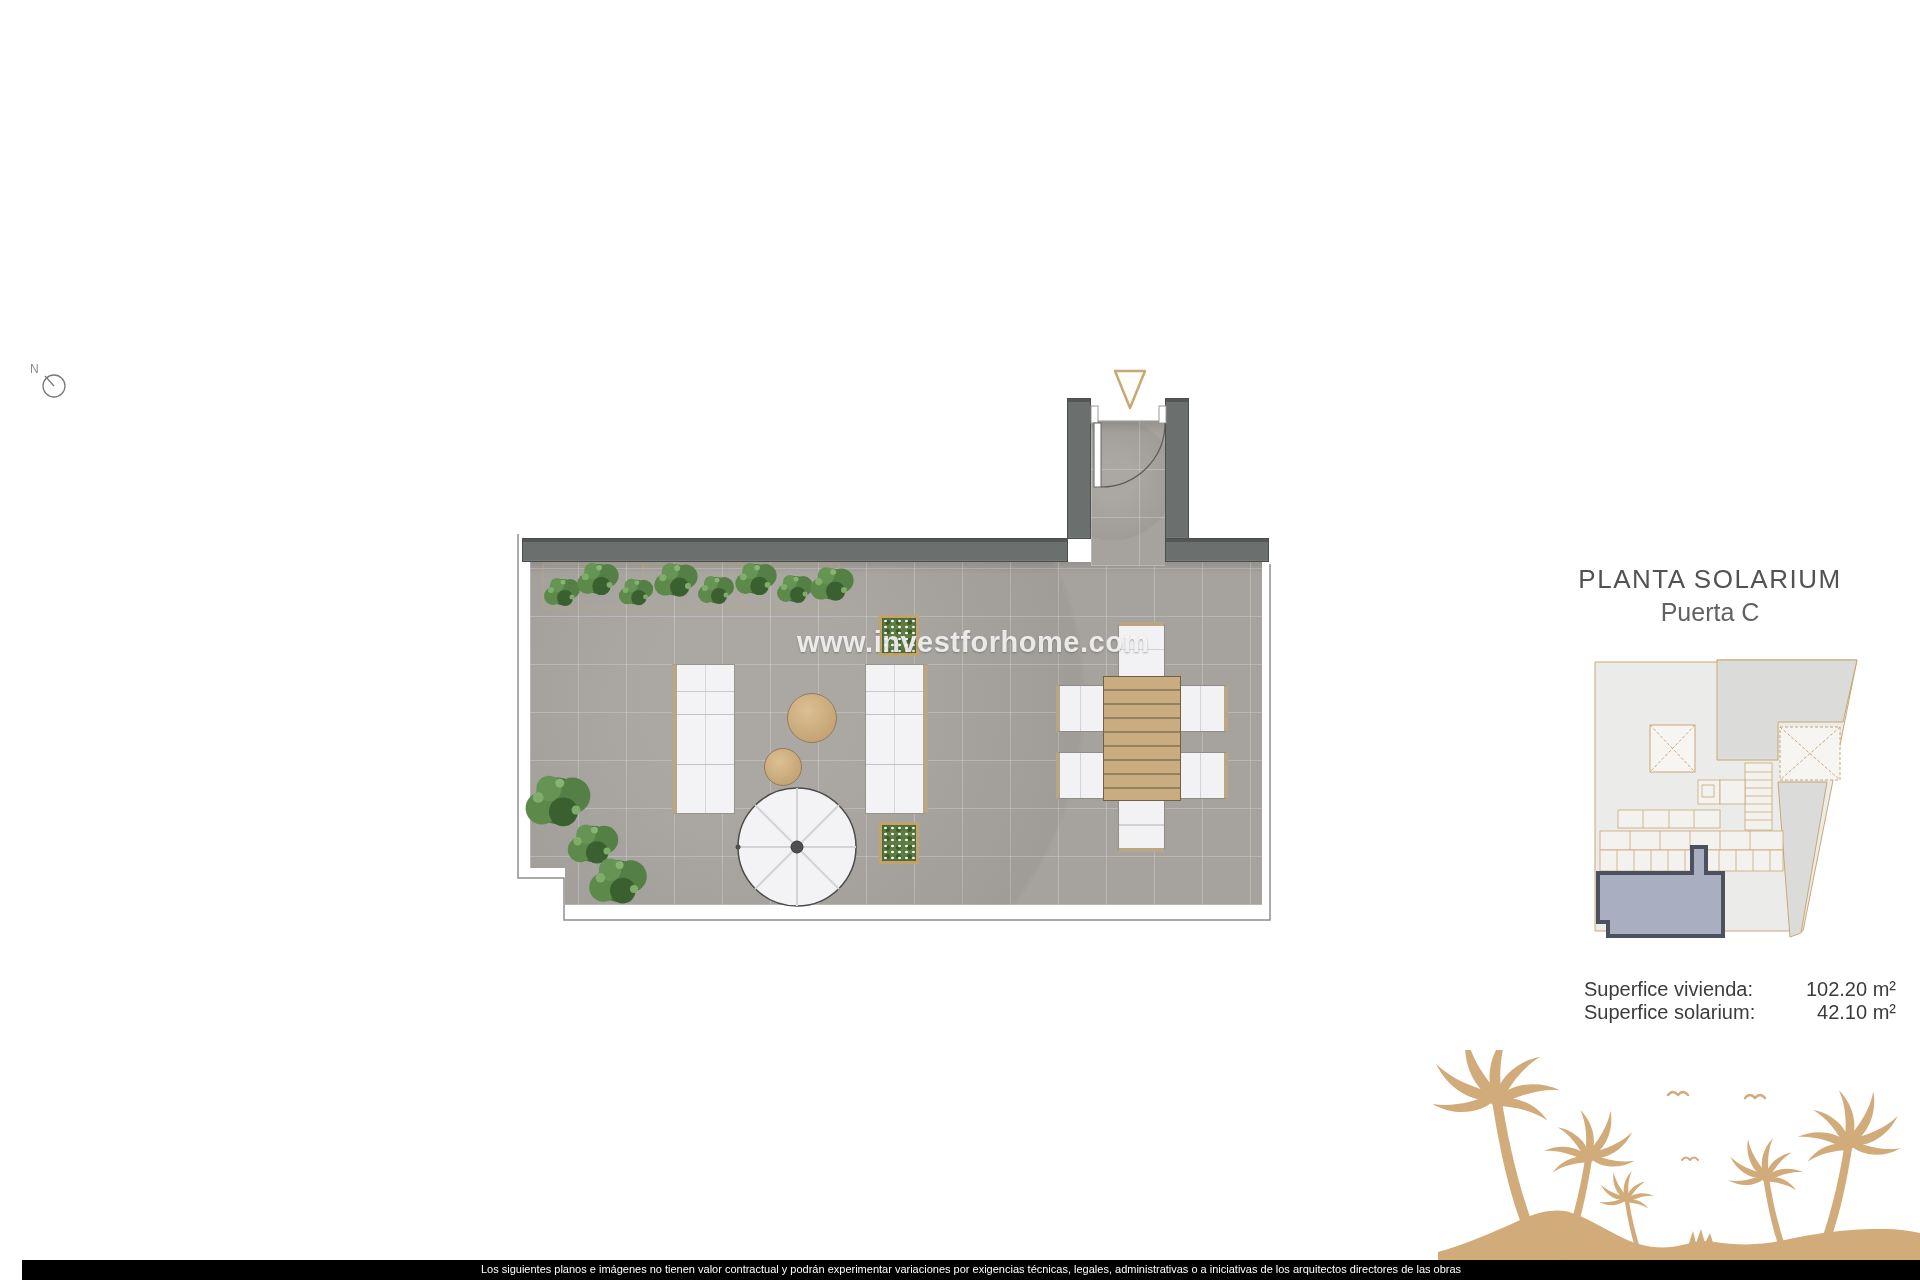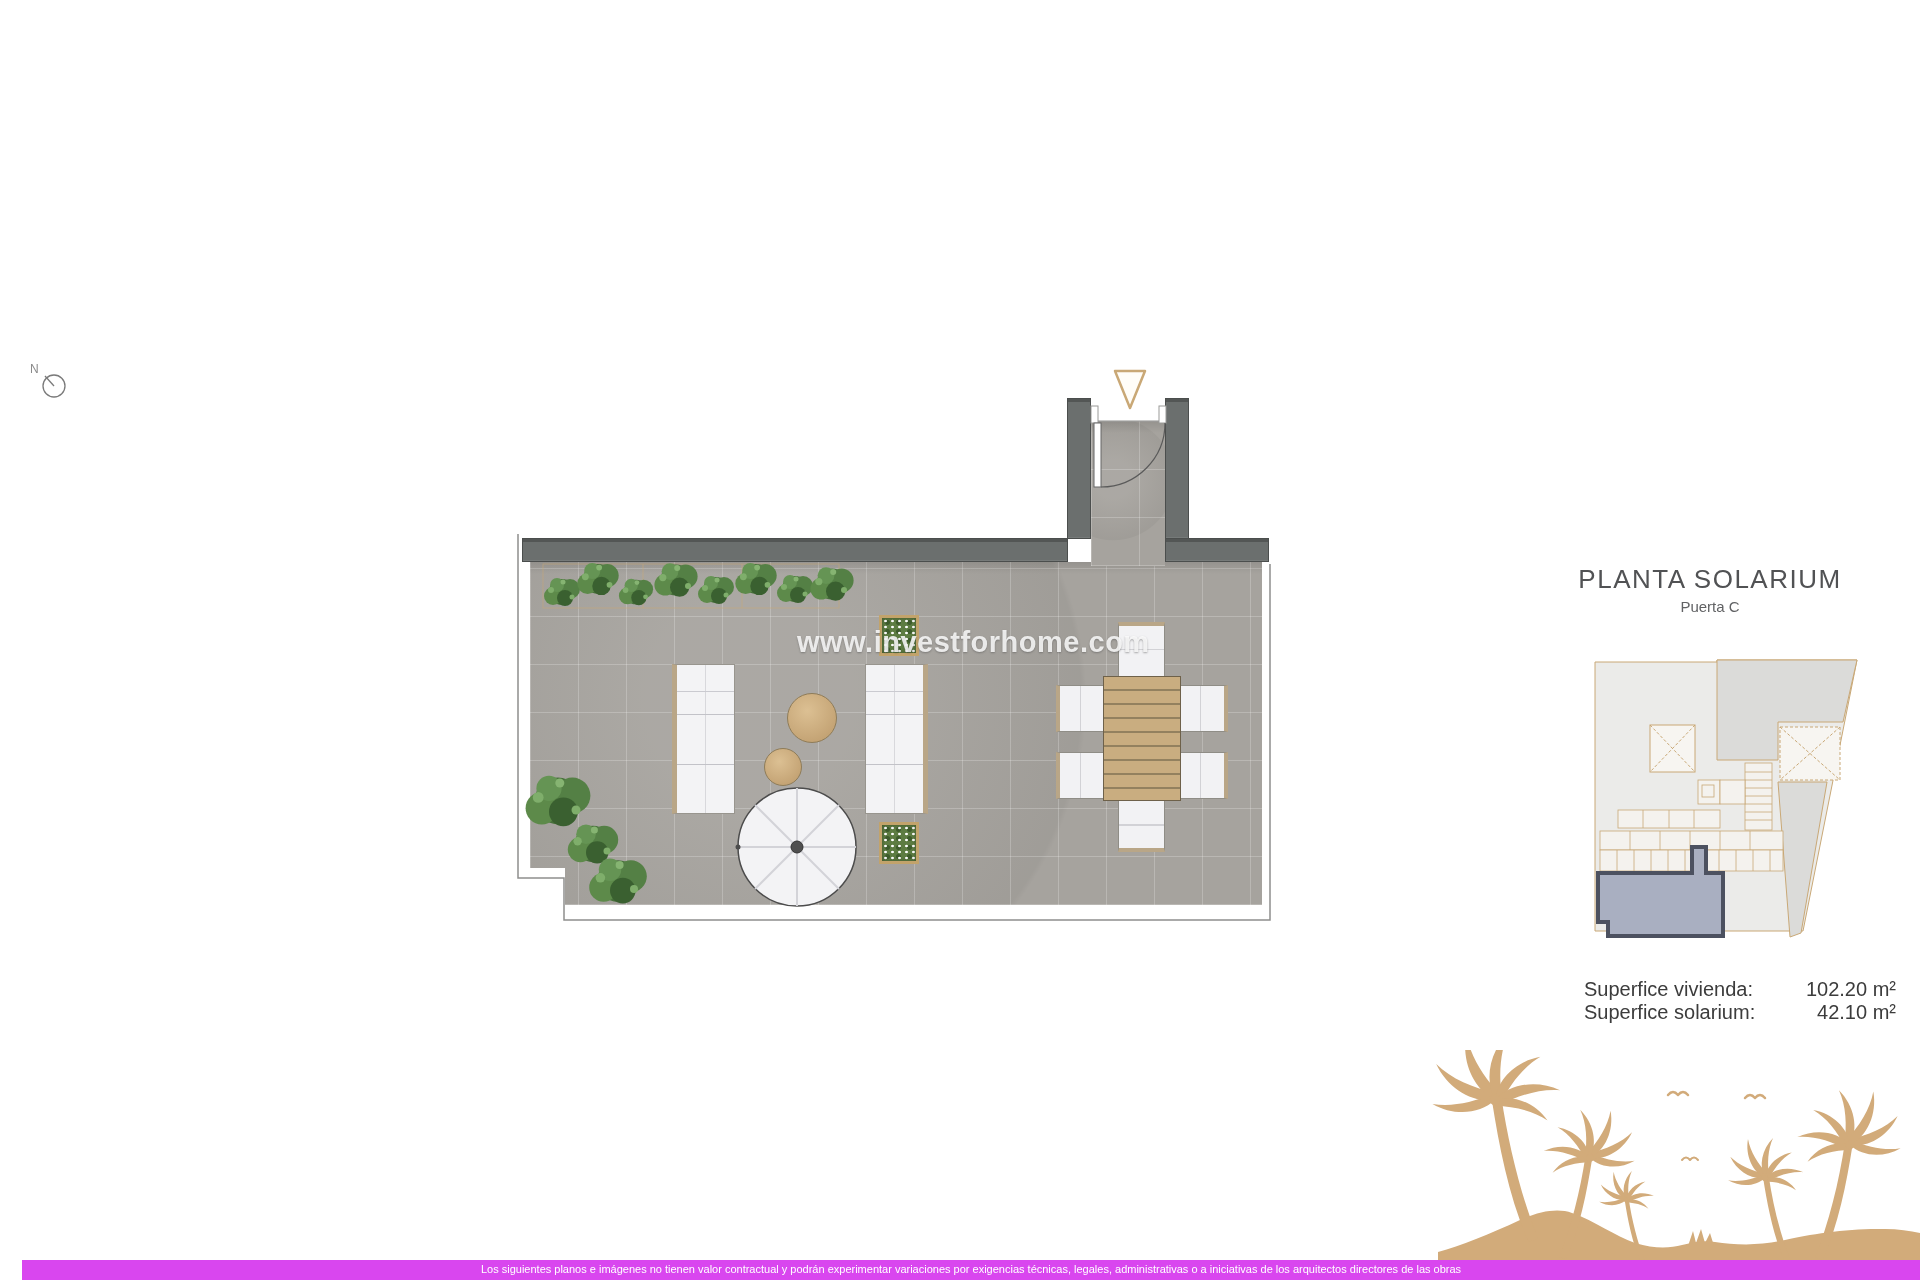--- a/index.html
+++ b/index.html
@@ -71,30 +71,30 @@
   #scalebar{left:38px;top:434px;width:60px;height:390px;}
   #sb-bar{position:absolute;left:0;top:0;width:9px;height:100%;background:#6b6f6e;}
   #sb-ruler{position:absolute;left:9px;top:0;width:8px;height:100%;background:#fff;
     border:1px solid #9a9a98;box-sizing:border-box;}
   .sb-tick{position:absolute;left:17px;width:6px;height:1px;background:#9a9a98;}
   .sb-label{position:absolute;left:27px;transform:translateY(-50%);font-size:13px;color:#8a8a8a;}
 
   
   #panel-title{left:1545px;top:564px;width:330px;text-align:center;font-size:26px;
     font-weight:normal;letter-spacing:1.5px;color:#515254;}
-  #panel-subtitle{left:1545px;top:598px;width:330px;text-align:center;font-size:15px;color:#616264;}
+  #panel-subtitle{left:1545px;top:598px;width:330px;text-align:center;font-size:25px;color:#616264;}
   #keyplan{left:1590px;top:650px;}
   #areas{left:1576px;top:978px;width:312px;font-size:20px;color:#3c3c3c;margin-left:8px;}
   .area-row{display:flex;align-items:flex-start;line-height:23px;}
   .area-label{width:232px;}
   .area-value{flex:1;text-align:right;white-space:nowrap;}
 
   
   #beach{left:1430px;top:1050px;pointer-events:none;}
-  #footer-bar{left:22px;top:1260px;width:1898px;height:20px;background:#d946ef;}
+  #footer-bar{left:22px;top:1260px;width:1898px;height:20px;background:#000000;}
   #footer-text{width:100%;text-align:center;font-size:11px;color:#ffffff;line-height:19px;}
 </style>
 </head>
 <body>
 
 <div id="app">
 
   <svg id="compass" class="abs" width="52" height="48" viewBox="0 0 52 48">
     <text x="6" y="15" font-size="12" fill="#8a8a8a">N</text>
     <circle cx="30" cy="28" r="11" fill="#ffffff" stroke="#7a7a7a" stroke-width="1.3"></circle>

